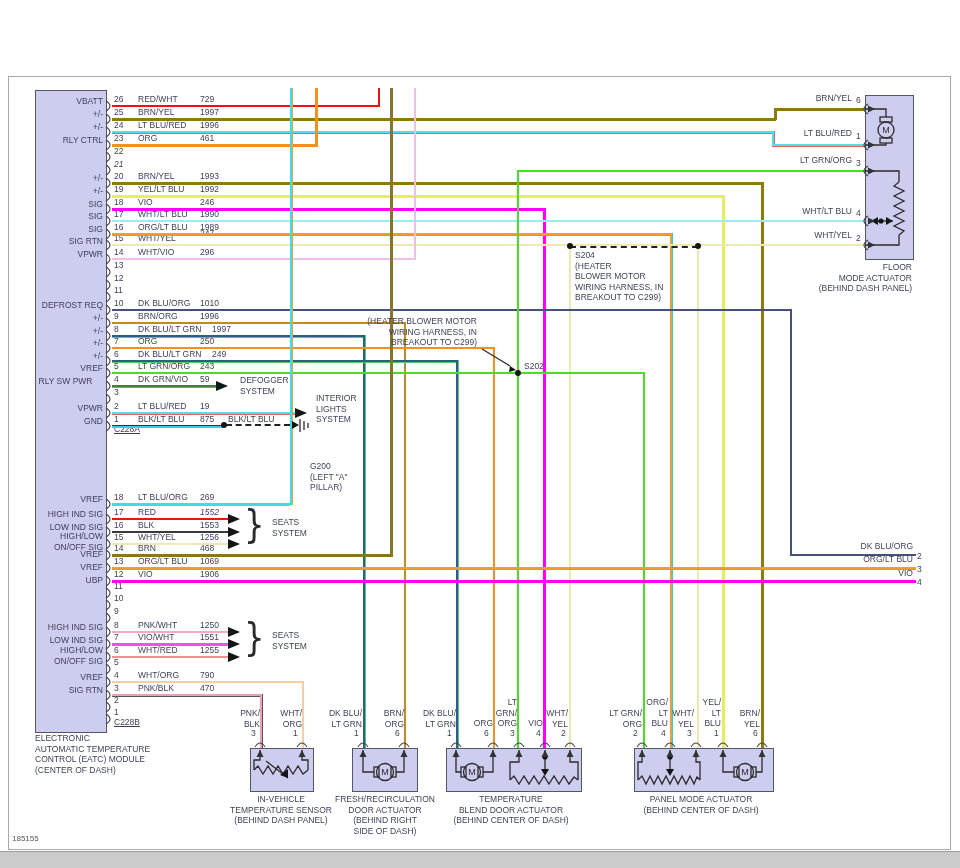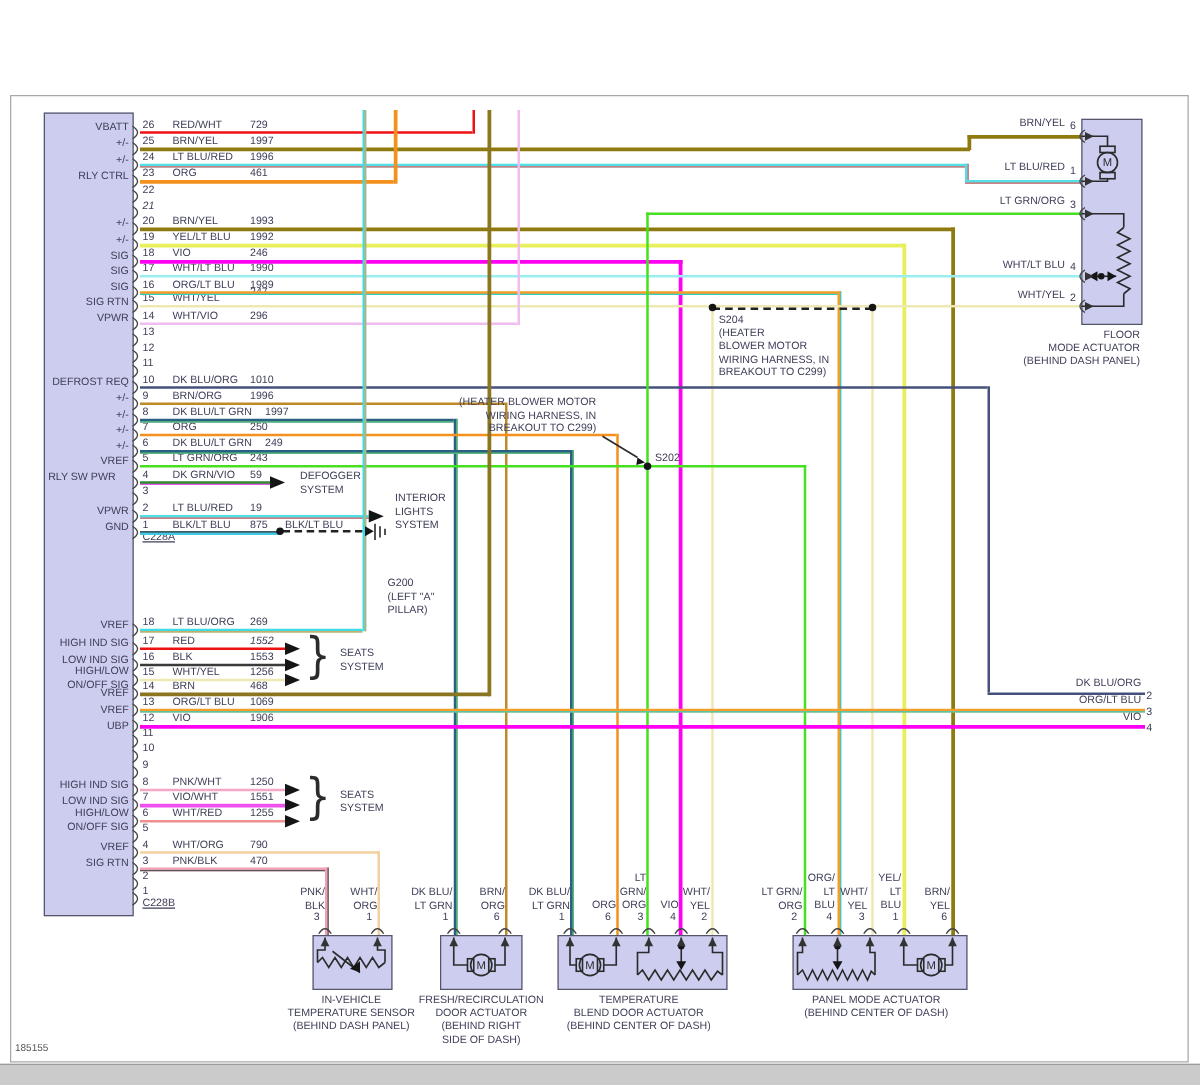--- a/index.html
+++ b/index.html
@@ -27,20 +27,24 @@
 <body>
 
 <div id="page">
 
 
   <div id="frame"></div>
   <div class="t" style="left:12px;top:834px;font-size:8px;color:#555;">185155</div>
   <div id="ftrband"></div>
 
   <div class="box" style="left:35px;top:90px;width:70px;height:641px;"></div>
+  <div class="t" style="left:35px;top:733px;width:180px;">ELECTRONIC
+AUTOMATIC TEMPERATURE
+CONTROL (EATC) MODULE
+(CENTER OF DASH)</div>
   <div class="t" style="left:114px;top:424px;text-decoration:underline;">C228A</div>
   <div class="t" style="left:114px;top:717px;text-decoration:underline;">C228B</div>
 
   <div class="t" style="left:114px;top:94px;">26</div>
     <div class="t" style="left:138px;top:94px;">RED/WHT</div>
     <div class="t" style="left:200px;top:94px;">729</div>
   <div class="t" style="left:114px;top:107px;">25</div>
     <div class="t" style="left:138px;top:107px;">BRN/YEL</div>
     <div class="t" style="left:200px;top:107px;">1997</div>
   <div class="t" style="left:114px;top:120px;">24</div>

